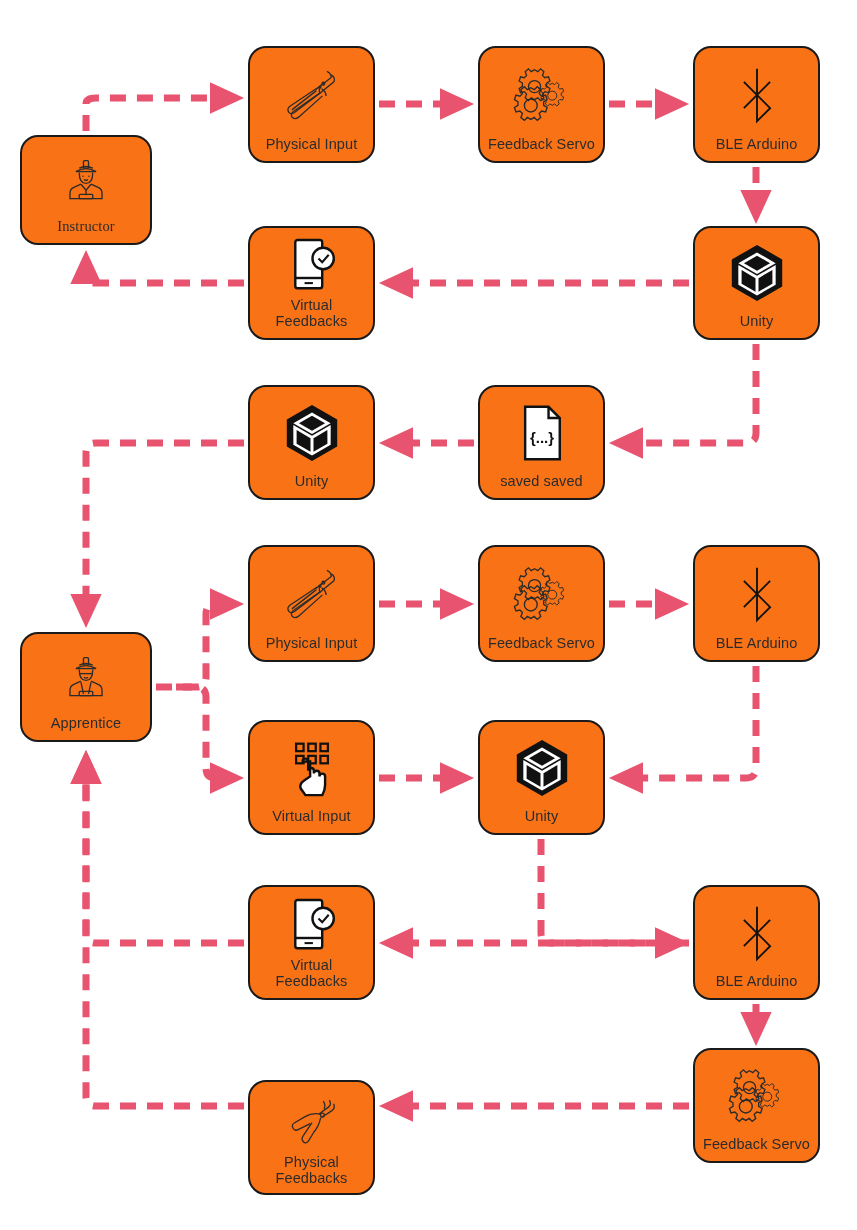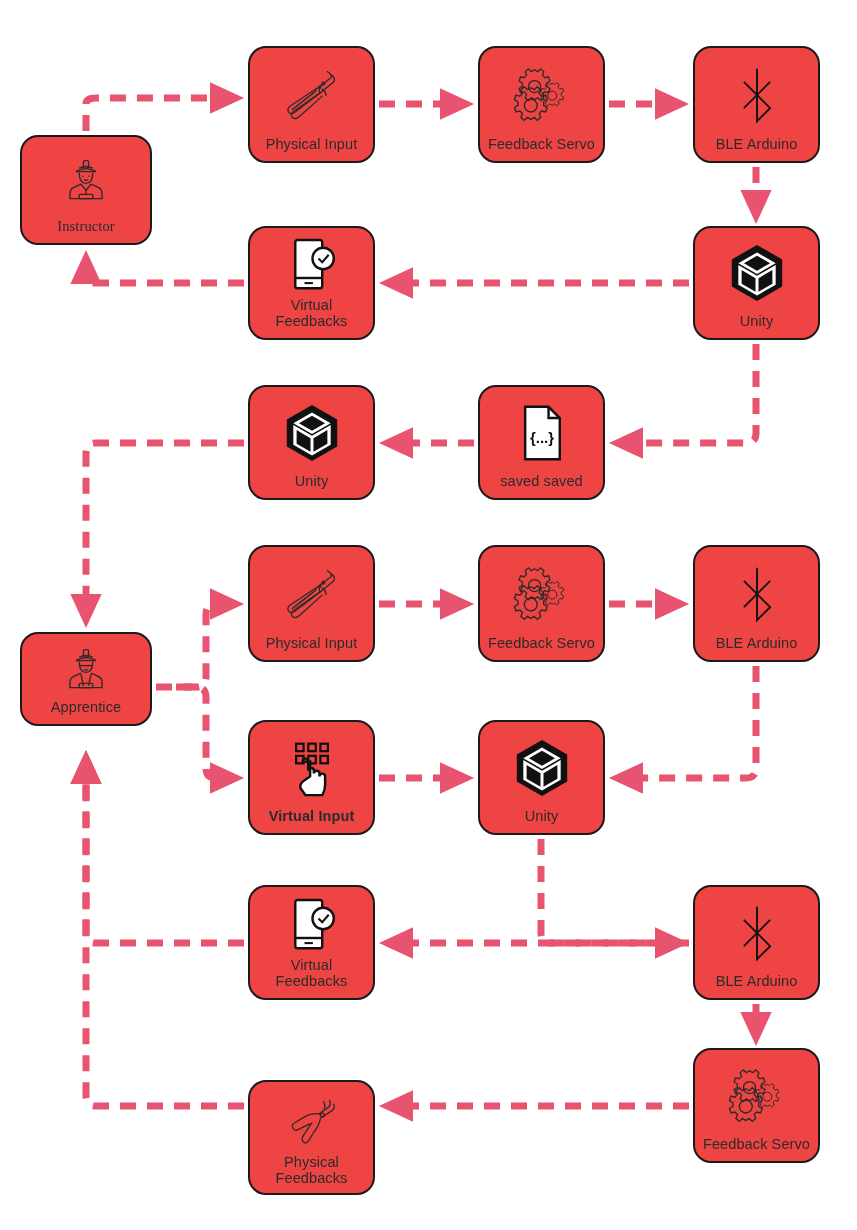--- a/index.html
+++ b/index.html
@@ -1,19 +1,19 @@
 <!DOCTYPE html>
 <html><head>
 <meta charset="utf-8">
 <style>
   html,body{margin:0;padding:0;background:#ffffff;}
   body{font-family:"Liberation Sans","DejaVu Sans",sans-serif;}
   #stage{position:relative;width:857px;height:1230px;background:#ffffff;overflow:hidden;}
   #edges{position:absolute;left:0;top:0;width:857px;height:1230px;}
-  .node{position:absolute;box-sizing:border-box;background:#ef4444;border:2.2px solid #1a1a1a;
+  .node{position:absolute;box-sizing:border-box;background:#f97316;border:2.2px solid #1a1a1a;
         border-radius:18px;display:flex;flex-direction:column;align-items:center;
         justify-content:flex-start;z-index:5;}
   .node .ico{flex:1 1 auto;display:flex;align-items:center;justify-content:center;width:100%;
              padding-top:6px;}
   .node .lbl{font-size:14.5px;color:#2b2b2b;line-height:1.12;text-align:center;
              padding:0 4px 9px 4px;white-space:pre-line;letter-spacing:.1px;}
   .node.two-line .lbl{padding-bottom:7px;}
   svg{display:block;}
 </style>
 </head>
@@ -187,21 +187,21 @@
     <span class="ico">
       <svg width="50" height="58" viewBox="0 0 52 62" fill="none" stroke="#111" stroke-width="2.6">
         <path d="M8 3 H33 L45 15 V59 H8 Z" fill="#fff"></path>
         <path d="M33 3 V15 H45"></path>
         <text x="26" y="42" font-family="'Liberation Sans',sans-serif" font-size="16" font-weight="bold" fill="#111" stroke="none" text-anchor="middle">{...}</text>
       </svg>
     </span>
     <span class="lbl">saved saved</span>
   </div>
 
-  <div class="node" style="left:20px;top:632px;width:132px;height:94px;">
+  <div class="node" style="left:20px;top:632px;width:132px;height:110px;">
     <span class="ico">
       <svg width="54" height="54" viewBox="0 0 64 64" fill="none" stroke="#2b2b2b" stroke-width="1.6">
         <path d="M20 22 q12-7 24 0"></path>
         <rect x="29" y="9" width="6" height="9" rx="1.4"></rect>
         <path d="M24 18 q8-4 16 0"></path>
         <line x1="20" y1="22" x2="44" y2="22"></line>
         <path d="M24 23 q0 13 8 13 q8 0 8-13"></path>
         <line x1="25" y1="28" x2="39" y2="28"></line>
         <path d="M29.5 32.5 q2.5 1.6 5 0"></path>
         <path d="M26 37 L17 41 q-4 2-4 7 v6 h38 v-6 q0-5-4-7 l-9-4"></path>
@@ -253,21 +253,21 @@
   <div class="node" style="left:693px;top:545px;width:127px;height:117px;">
     <span class="ico">
       <svg width="52" height="60" viewBox="0 0 44 64" fill="none" stroke="#111" stroke-width="2">
         <path d="M22 4 L22 60 L36 46 L8 18"></path>
         <path d="M8 46 L36 18"></path>
       </svg>
     </span>
     <span class="lbl">BLE Arduino</span>
   </div>
 
-  <div class="node" style="left:248px;top:720px;width:127px;height:115px;font-weight:bold;">
+  <div class="node" style="left:248px;top:720px;width:127px;height:115px;">
     <span class="ico">
       <svg width="54" height="58" viewBox="0 0 56 62" fill="none" stroke="#111" stroke-width="2.4">
         <rect x="11" y="5" width="8" height="8"></rect>
         <rect x="24" y="5" width="8" height="8"></rect>
         <rect x="37" y="5" width="8" height="8"></rect>
         <rect x="11" y="18" width="8" height="8"></rect>
         <rect x="24" y="18" width="8" height="8"></rect>
         <rect x="37" y="18" width="8" height="8"></rect>
         <path d="M26 24 v16 l-6 4 q-6 4-4 9 l5 7 h18 q3-5 3-11 v-9 q0-3-3-3 q-3 0-3 3 v-3 q0-3-3-3 q-3 0-3 3 v-3 q0-3-3-3 q-3 0-3 3 v-10 q0-3-3-3 q-3 0-3 3 z" fill="#fff" stroke-width="2.6"></path>
       </svg>

